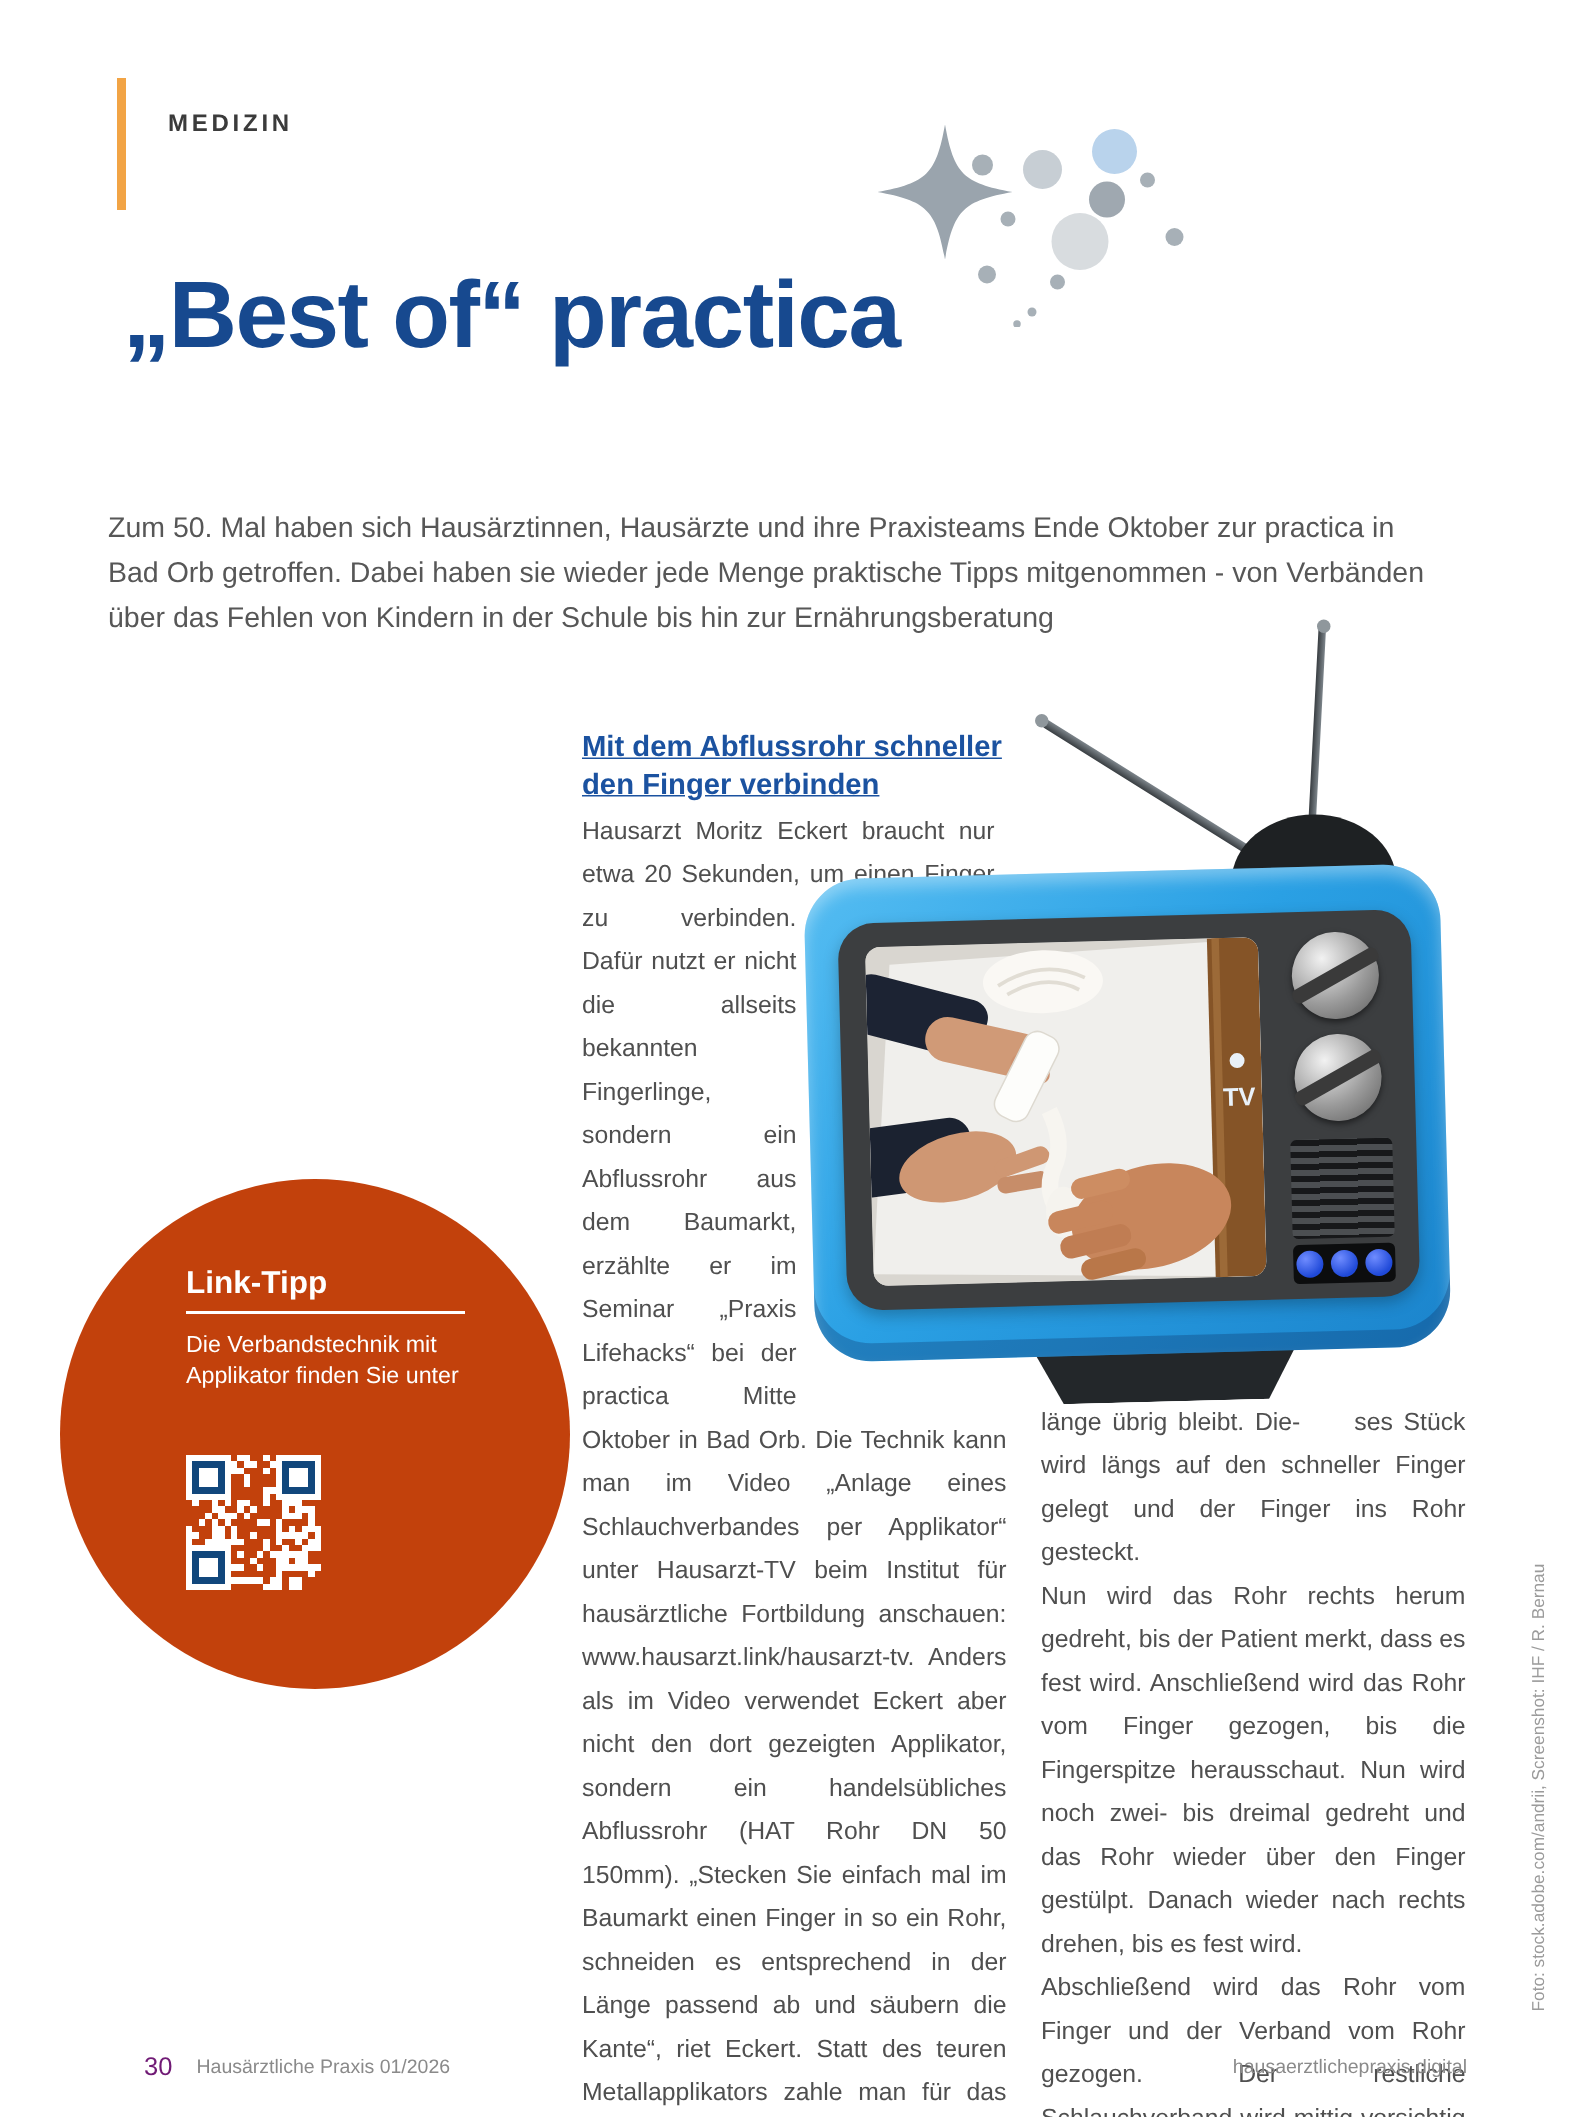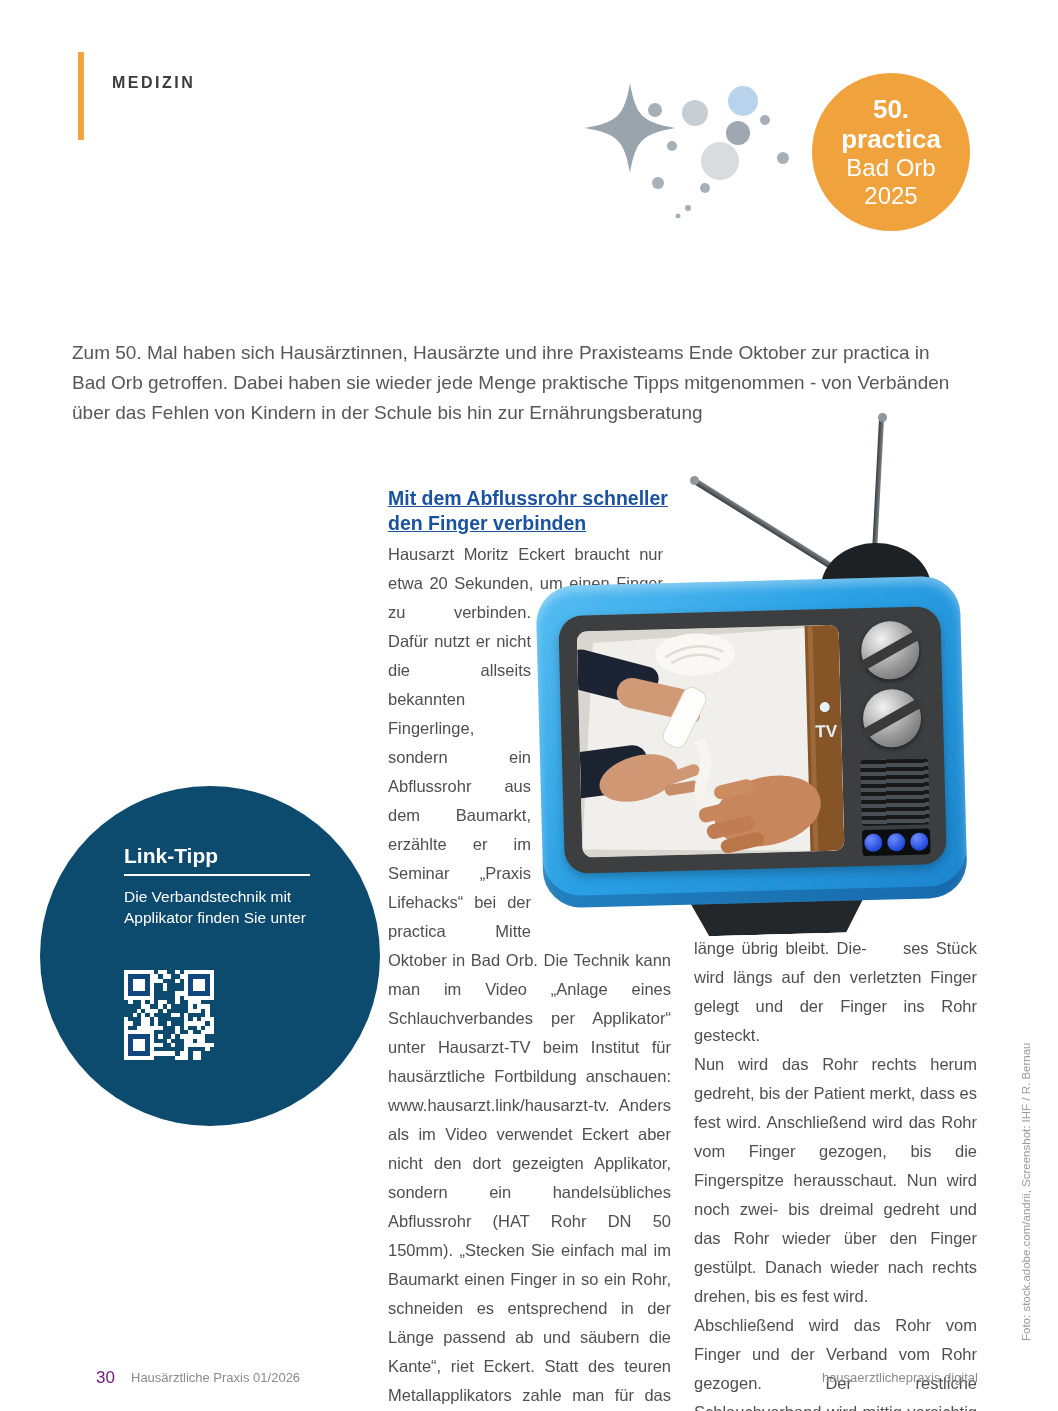--- a/index.html
+++ b/index.html
@@ -26,21 +26,21 @@
   .article-heading{position:absolute;left:388px;top:470px;width:295px;font-size:19.5px;line-height:25px;font-weight:bold;color:#1b52a0;text-decoration:underline;}
   .col{font-size:16.5px;line-height:29px;color:#4f4f4f;text-align:justify;}
   .col-left{position:absolute;left:388px;top:524px;width:283px;}
   .col-right{position:absolute;left:694px;top:918px;width:283px;}
   .float-sp1{float:right;clear:right;width:8px;height:60px;}
   .float-sp2{float:right;clear:right;width:140px;height:320px;}
   .gap{display:inline-block;width:36px;}
   .col p{margin:0;}
 
   
-  .link-circle{position:absolute;left:40px;top:770px;width:340px;height:340px;border-radius:50%;background:#0c4a6e;color:#fff;}
+  .link-circle{position:absolute;left:40px;top:770px;width:340px;height:340px;border-radius:50%;background:#c2410c;color:#fff;}
   .lt-heading{position:absolute;left:84px;top:58px;font-size:21px;font-weight:bold;}
   .lt-rule{position:absolute;left:84px;top:88px;width:186px;height:2px;background:#fff;}
   .lt-text{position:absolute;left:84px;top:100px;width:190px;font-size:15.5px;line-height:21px;}
   .lt-link{position:absolute;left:84px;top:144px;width:190px;font-size:15.5px;line-height:21px;font-weight:bold;}
   .qr{position:absolute;left:84px;top:184px;width:90px;height:90px;}
 
   
   .tv-wrap{position:absolute;left:538px;top:392px;width:432px;height:540px;}
   .antenna{position:absolute;background:linear-gradient(90deg,#383d41,#7d858b);border-radius:3px;}
   .ant-right{left:332px;top:8px;width:5px;height:175px;transform:rotate(3deg);transform-origin:bottom center;}
@@ -69,57 +69,52 @@
   .footer-left{position:absolute;left:131px;top:1354px;font-size:13px;color:#8a8a8a;}
   .footer-right{position:absolute;right:80px;top:1354px;font-size:13px;color:#8a8a8a;}
 </style>
 </head>
 <body>
 
 <div class="page">
 
   <div class="orange-bar"></div>
   <div class="section-label">MEDIZIN</div>
+  <h1 class="page-title" style="margin:0;">„Best of“ practica</h1>
 
   <svg class="sparkles" viewBox="0 0 260 150">
     <path d="M70 15 C76 48 82 54 115 60 C82 66 76 72 70 105 C64 72 58 66 25 60 C58 54 64 48 70 15 Z" fill="#9aa4ad"></path>
     <circle cx="135" cy="45" r="13" fill="#c7ced4"></circle>
     <circle cx="95" cy="42" r="7" fill="#a7b0b7"></circle>
     <circle cx="160" cy="93" r="19" fill="#d8dcdf"></circle>
     <circle cx="183" cy="33" r="15" fill="#b9d3ec"></circle>
     <circle cx="178" cy="65" r="12" fill="#9fa8b0"></circle>
     <circle cx="205" cy="52" r="5" fill="#a7b0b7"></circle>
     <circle cx="112" cy="78" r="5" fill="#a7b0b7"></circle>
     <circle cx="223" cy="90" r="6" fill="#a7b0b7"></circle>
     <circle cx="98" cy="115" r="6" fill="#a7b0b7"></circle>
     <circle cx="145" cy="120" r="5" fill="#a7b0b7"></circle>
     <circle cx="128" cy="140" r="3" fill="#a7b0b7"></circle>
     <circle cx="118" cy="148" r="2.5" fill="#a7b0b7"></circle>
   </svg>
 
-  <div class="badge">
-    <div class="b1">50.</div>
-    <div class="b2">practica</div>
-    <div class="b3">Bad Orb</div>
-    <div class="b4">2025</div>
-  </div>
 
   <p class="intro">Zum 50. Mal haben sich Hausärztinnen, Hausärzte und ihre Praxisteams Ende Oktober zur practica in Bad Orb getroffen. Dabei haben sie wieder jede Menge praktische Tipps mitgenommen - von Verbänden über das Fehlen von Kindern in der Schule bis hin zur Ernährungsberatung</p>
 
   <h2 class="article-heading" style="margin:0;">Mit dem Abflussrohr schneller den Finger verbinden</h2>
 
   <div class="col col-left">
     <div class="float-sp1"></div>
     <div class="float-sp2"></div>
     <p>Hausarzt Moritz Eckert braucht nur etwa 20 Sekunden, um einen Finger zu verbinden. Dafür nutzt er nicht die allseits bekannten Fingerlinge, sondern ein Abflussrohr aus dem Baumarkt, erzählte er im Seminar „Praxis Lifehacks“ bei der practica Mitte Oktober in Bad Orb. Die Technik kann man im Video „Anlage eines Schlauchverbandes per Applikator“ unter Hausarzt-TV beim Institut für hausärztliche Fortbildung anschauen: www.hausarzt.link/hausarzt-tv. Anders als im Video verwendet Eckert aber nicht den dort gezeigten Applikator, sondern ein handelsübliches Abflussrohr (HAT Rohr DN 50 150mm). „Stecken Sie einfach mal im Baumarkt einen Finger in so ein Rohr, schneiden es entsprechend in der Länge passend ab und säubern die Kante“, riet Eckert. Statt des teuren Metallapplikators zahle man für das Abflussrohr in etwa einen Euro – der Effekt im Praxisalltag, nämlich die enorme Zeitersparnis, sei der gleiche.</p>
 
   </div>
 
   <div class="col col-right">
-    <p><span>länge übrig bleibt. Die-</span><span class="gap"></span><span>ses Stück wird längs auf den verletzten Finger gelegt und der Finger ins Rohr gesteckt.</span></p>
+    <p><span>länge übrig bleibt. Die-</span><span class="gap"></span><span>ses Stück wird längs auf den schneller Finger gelegt und der Finger ins Rohr gesteckt.</span></p>
     <p>Nun wird das Rohr rechts herum gedreht, bis der Patient merkt, dass es fest wird. Anschließend wird das Rohr vom Finger gezogen, bis die Fingerspitze herausschaut. Nun wird noch zwei- bis dreimal gedreht und das Rohr wieder über den Finger gestülpt. Danach wieder nach rechts drehen, bis es fest wird.</p>
     <p><span>Abschließend wird das Rohr vom Finger und der Verband vom Rohr gezogen. Der restliche Schlauchverband wird mittig vorsichtig aufgeschnitten, sodass die beiden Enden ums Handgelenk verknotet werden können. ●</span></p>
   </div>
 
   <div class="link-circle">
     <div class="lt-heading">Link-Tipp</div>
     <div class="lt-rule"></div>
     <div class="lt-text">Die Verbandstechnik mit Applikator finden Sie unter</div>
     <div class="qr"><svg viewBox="0 0 21 21" width="90" height="90" shape-rendering="crispEdges" fill="#ffffff">
           <rect x="8" y="0" width="1" height="1"></rect>

